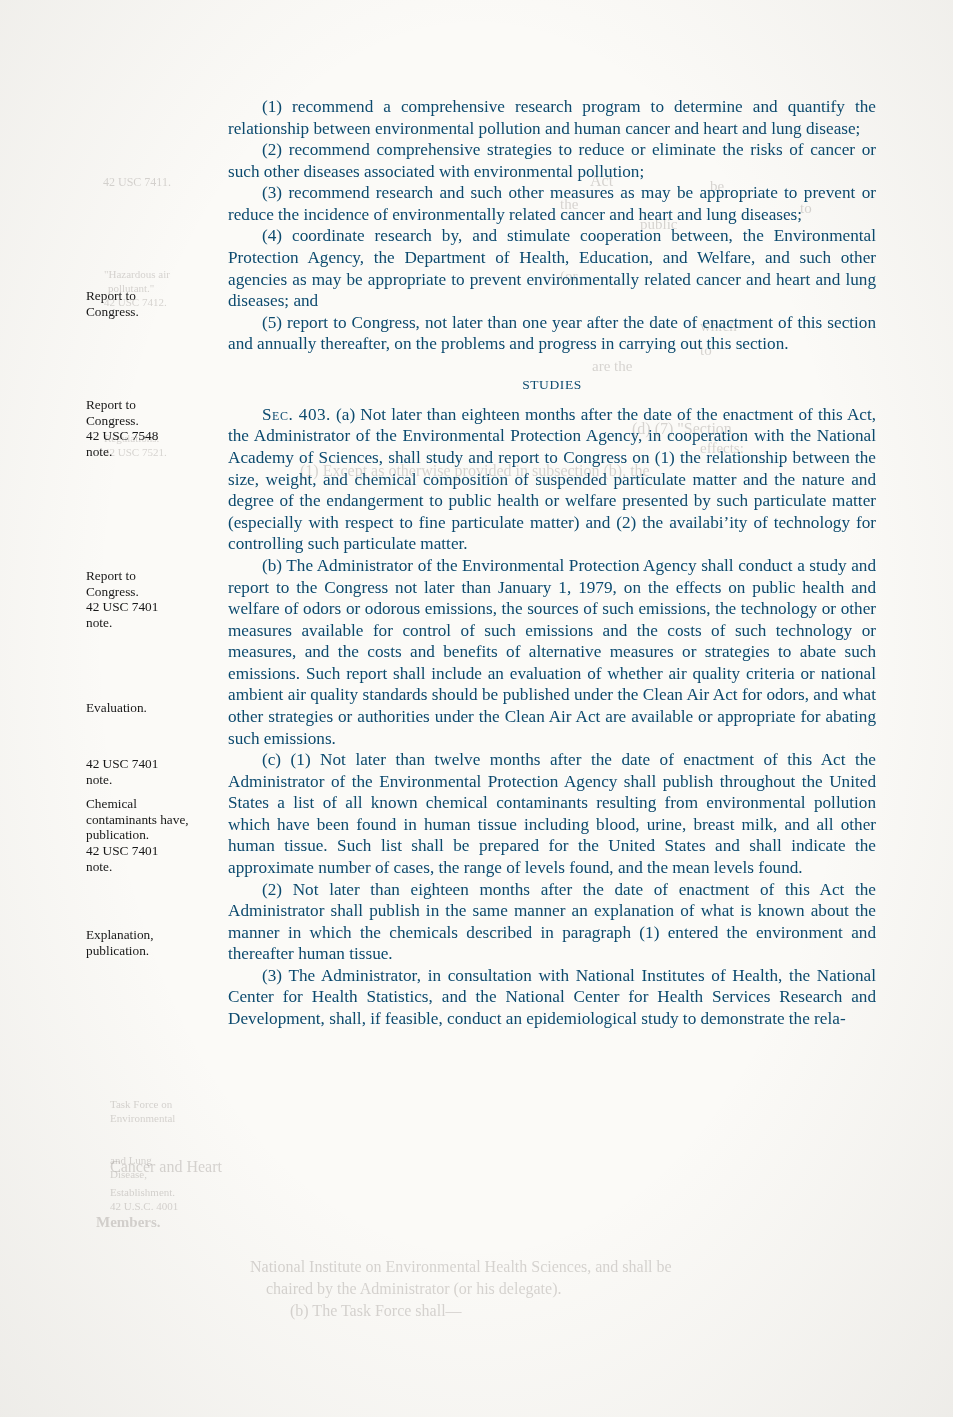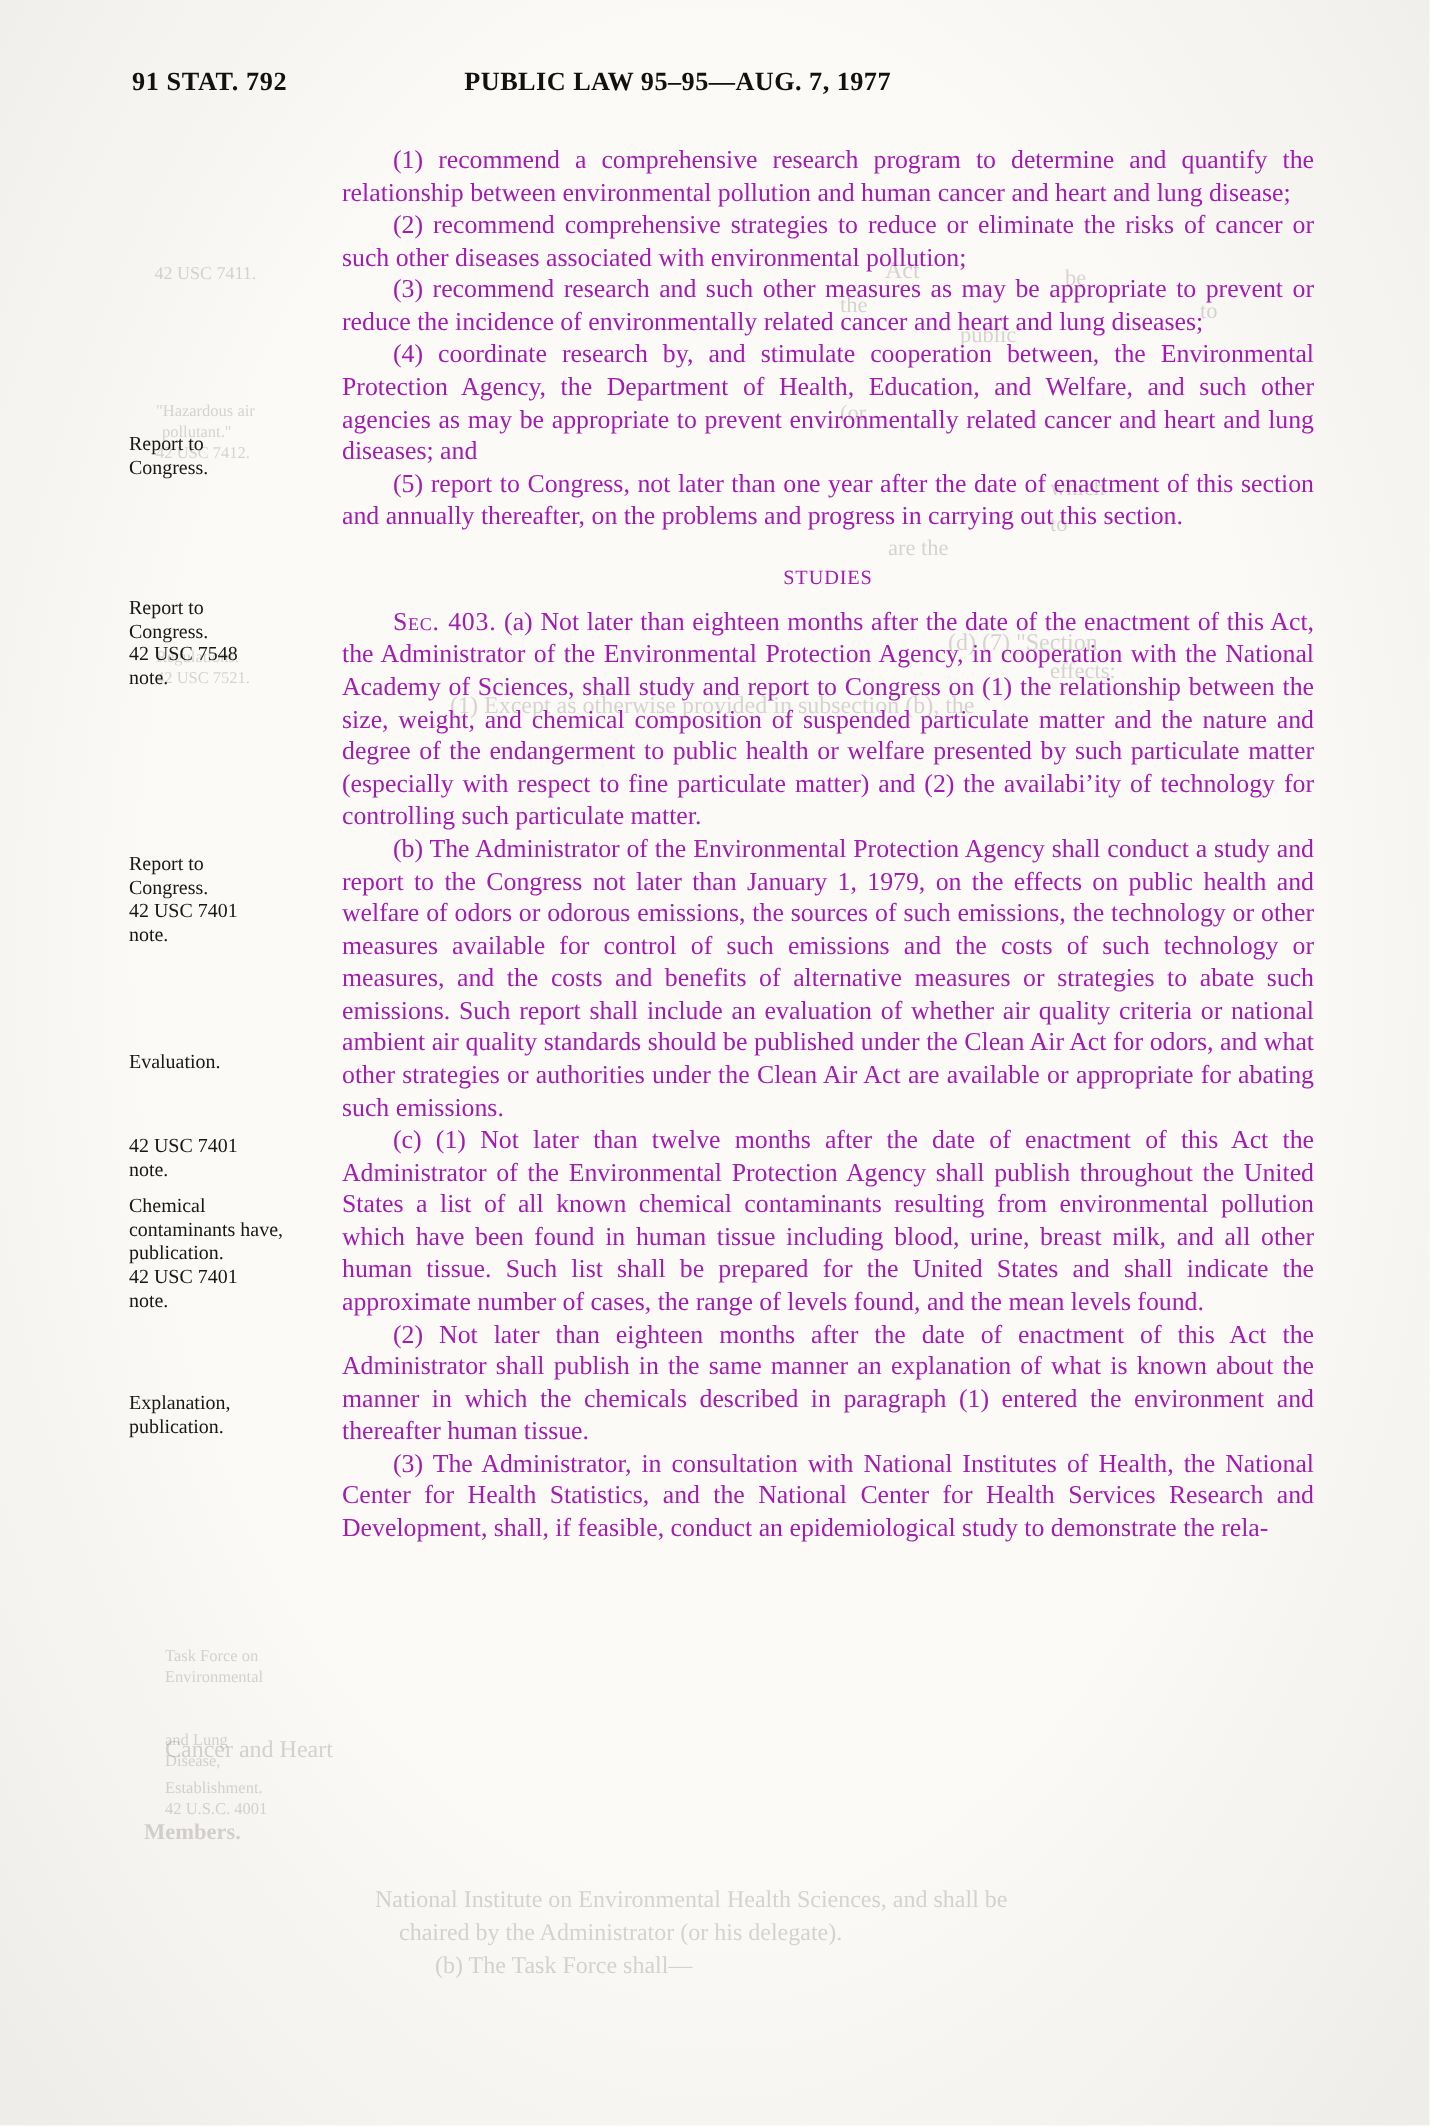--- a/index.html
+++ b/index.html
@@ -69,21 +69,21 @@
   .mnote div { white-space: nowrap; }
 
   .body-col {
     position: absolute;
     top: 96px;
     left: 228px;
     width: 648px;
     font-size: 17.2px;
     line-height: 1.255;
     text-align: justify;
-    color: #a21caf;
+    color: #0c4a6e;
   }
   p.para {
     margin: 0;
     text-indent: 34px;
   }
 
   .section-head {
     margin: 22px 0 10px 0;
     text-align: center;
     font-size: 13.5px;
@@ -138,24 +138,20 @@
       <div class="ghost" style="top: 178px; left: 710px; font-size: 15px;">be</div>
       <div class="ghost" style="top: 196px; left: 560px; font-size: 15px;">the</div>
       <div class="ghost" style="top: 200px; left: 800px; font-size: 15px;">to</div>
       <div class="ghost" style="top: 216px; left: 640px; font-size: 15px;">public</div>
       <div class="ghost" style="top: 318px; left: 700px; font-size: 15px;">which</div>
       <div class="ghost" style="top: 268px; left: 560px; font-size: 15px;">(or</div>
       <div class="ghost" style="top: 342px; left: 700px; font-size: 15px;">to</div>
       <div class="ghost" style="top: 358px; left: 592px; font-size: 15px;">are the</div>
     </div>
 
-  <div class="header">
-    <span class="stat">91 STAT. 792</span>
-    <span class="law">PUBLIC LAW 95–95—AUG. 7, 1977</span>
-  </div>
 
   <div class="margin-notes">
       <div class="mnote" style="top: 192px;">
         <div>Report to</div>
         <div>Congress.</div>
       </div>
       <div class="mnote" style="top: 301px;">
         <div>Report to</div>
         <div>Congress.</div>
         <div>42 USC 7548</div>

